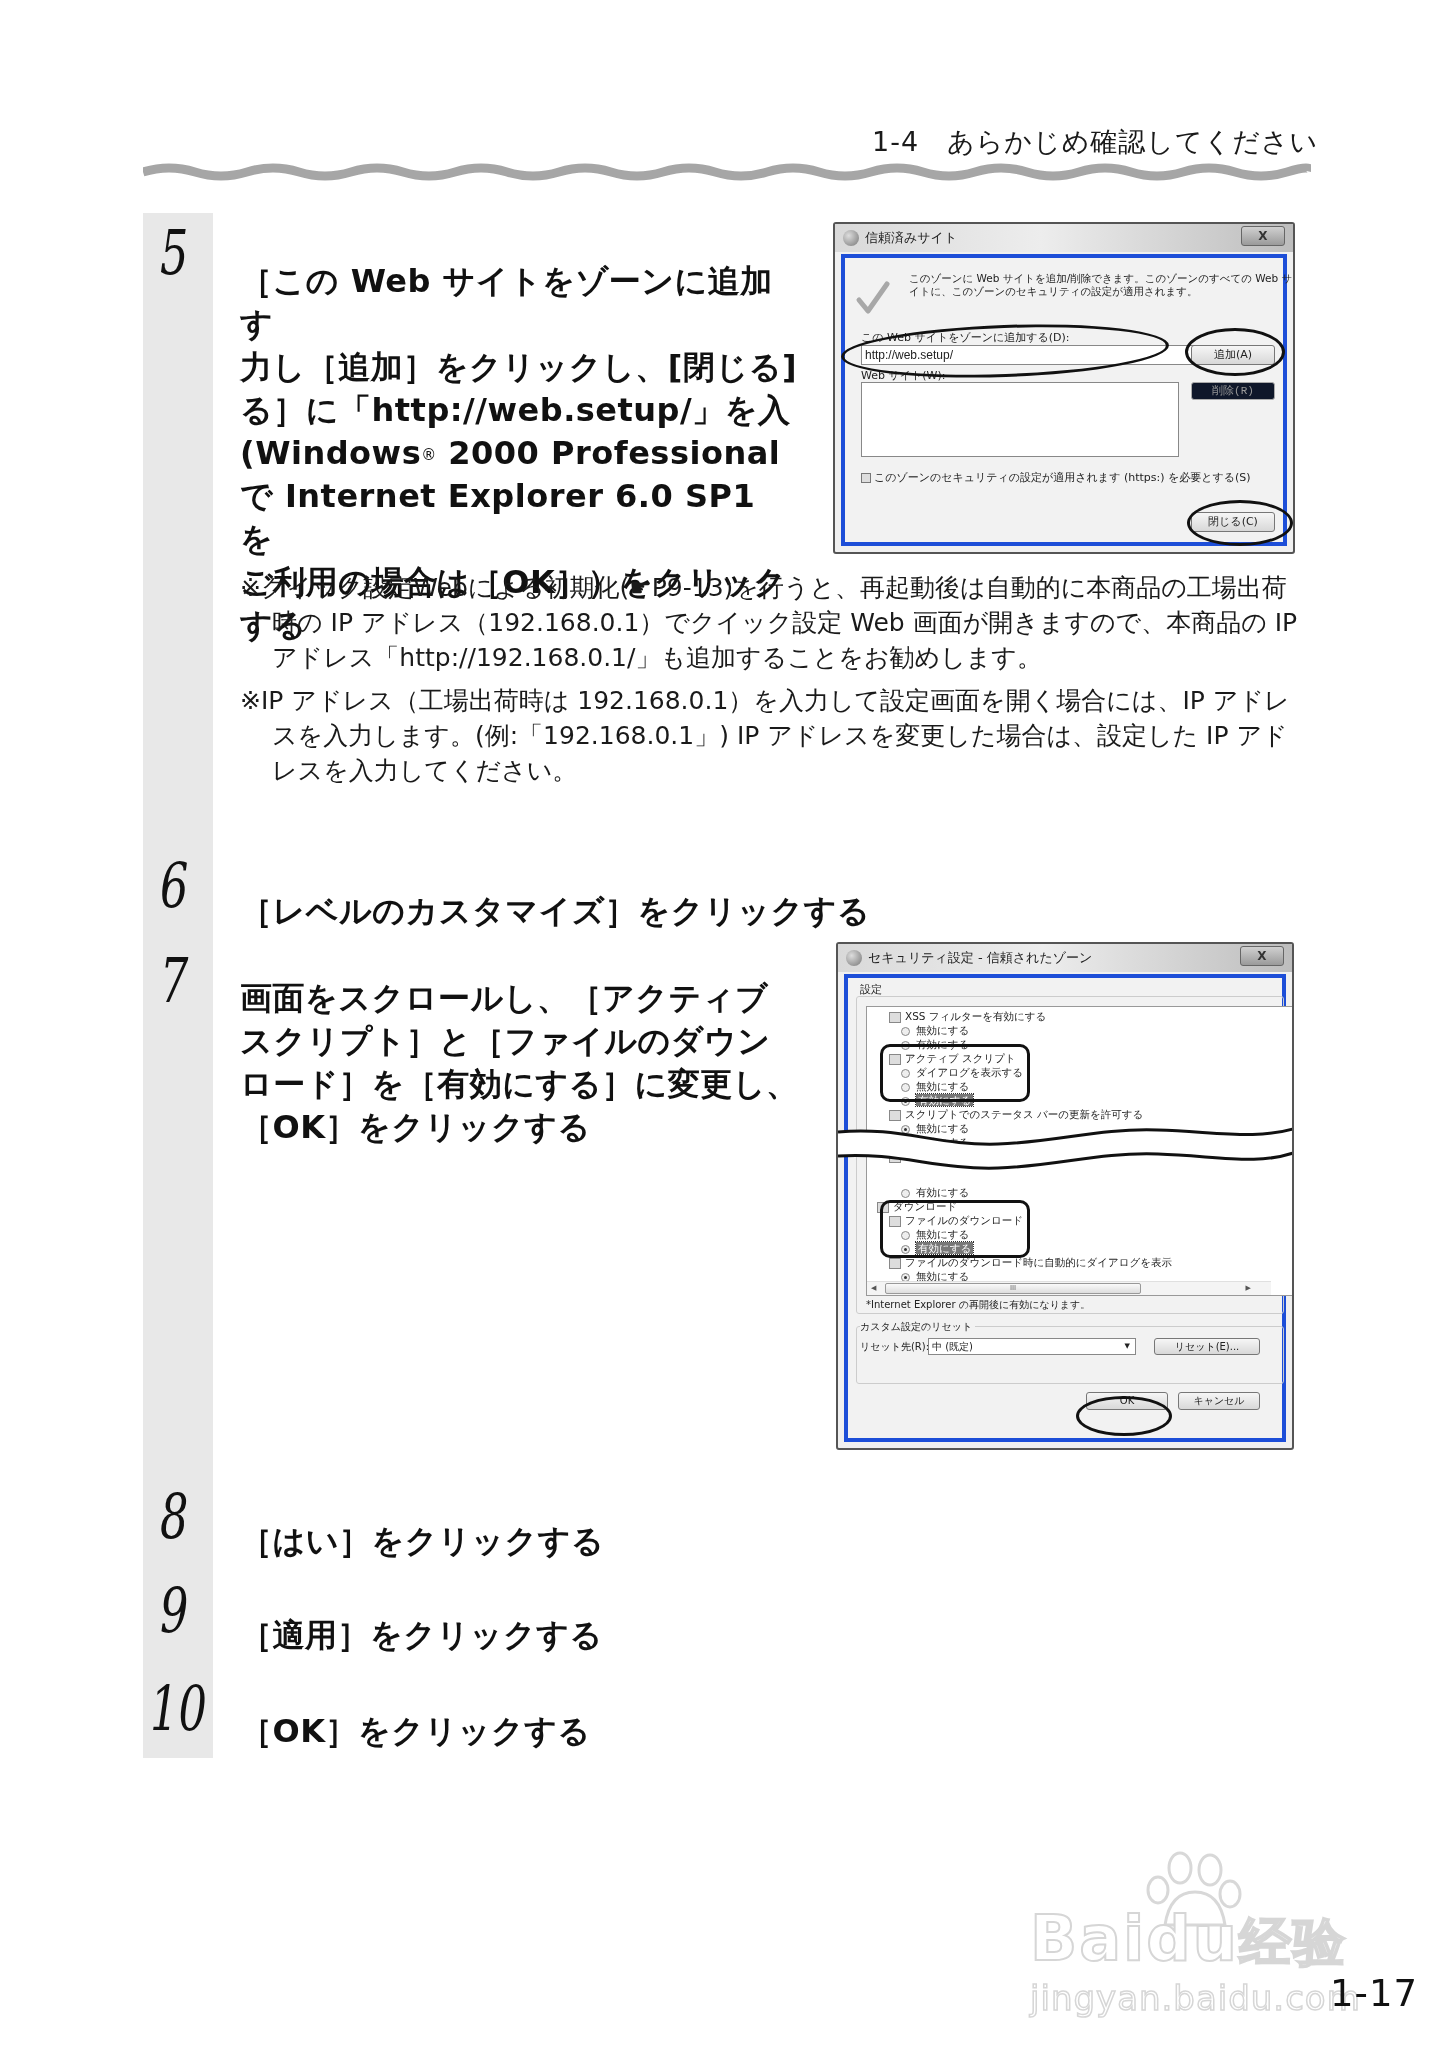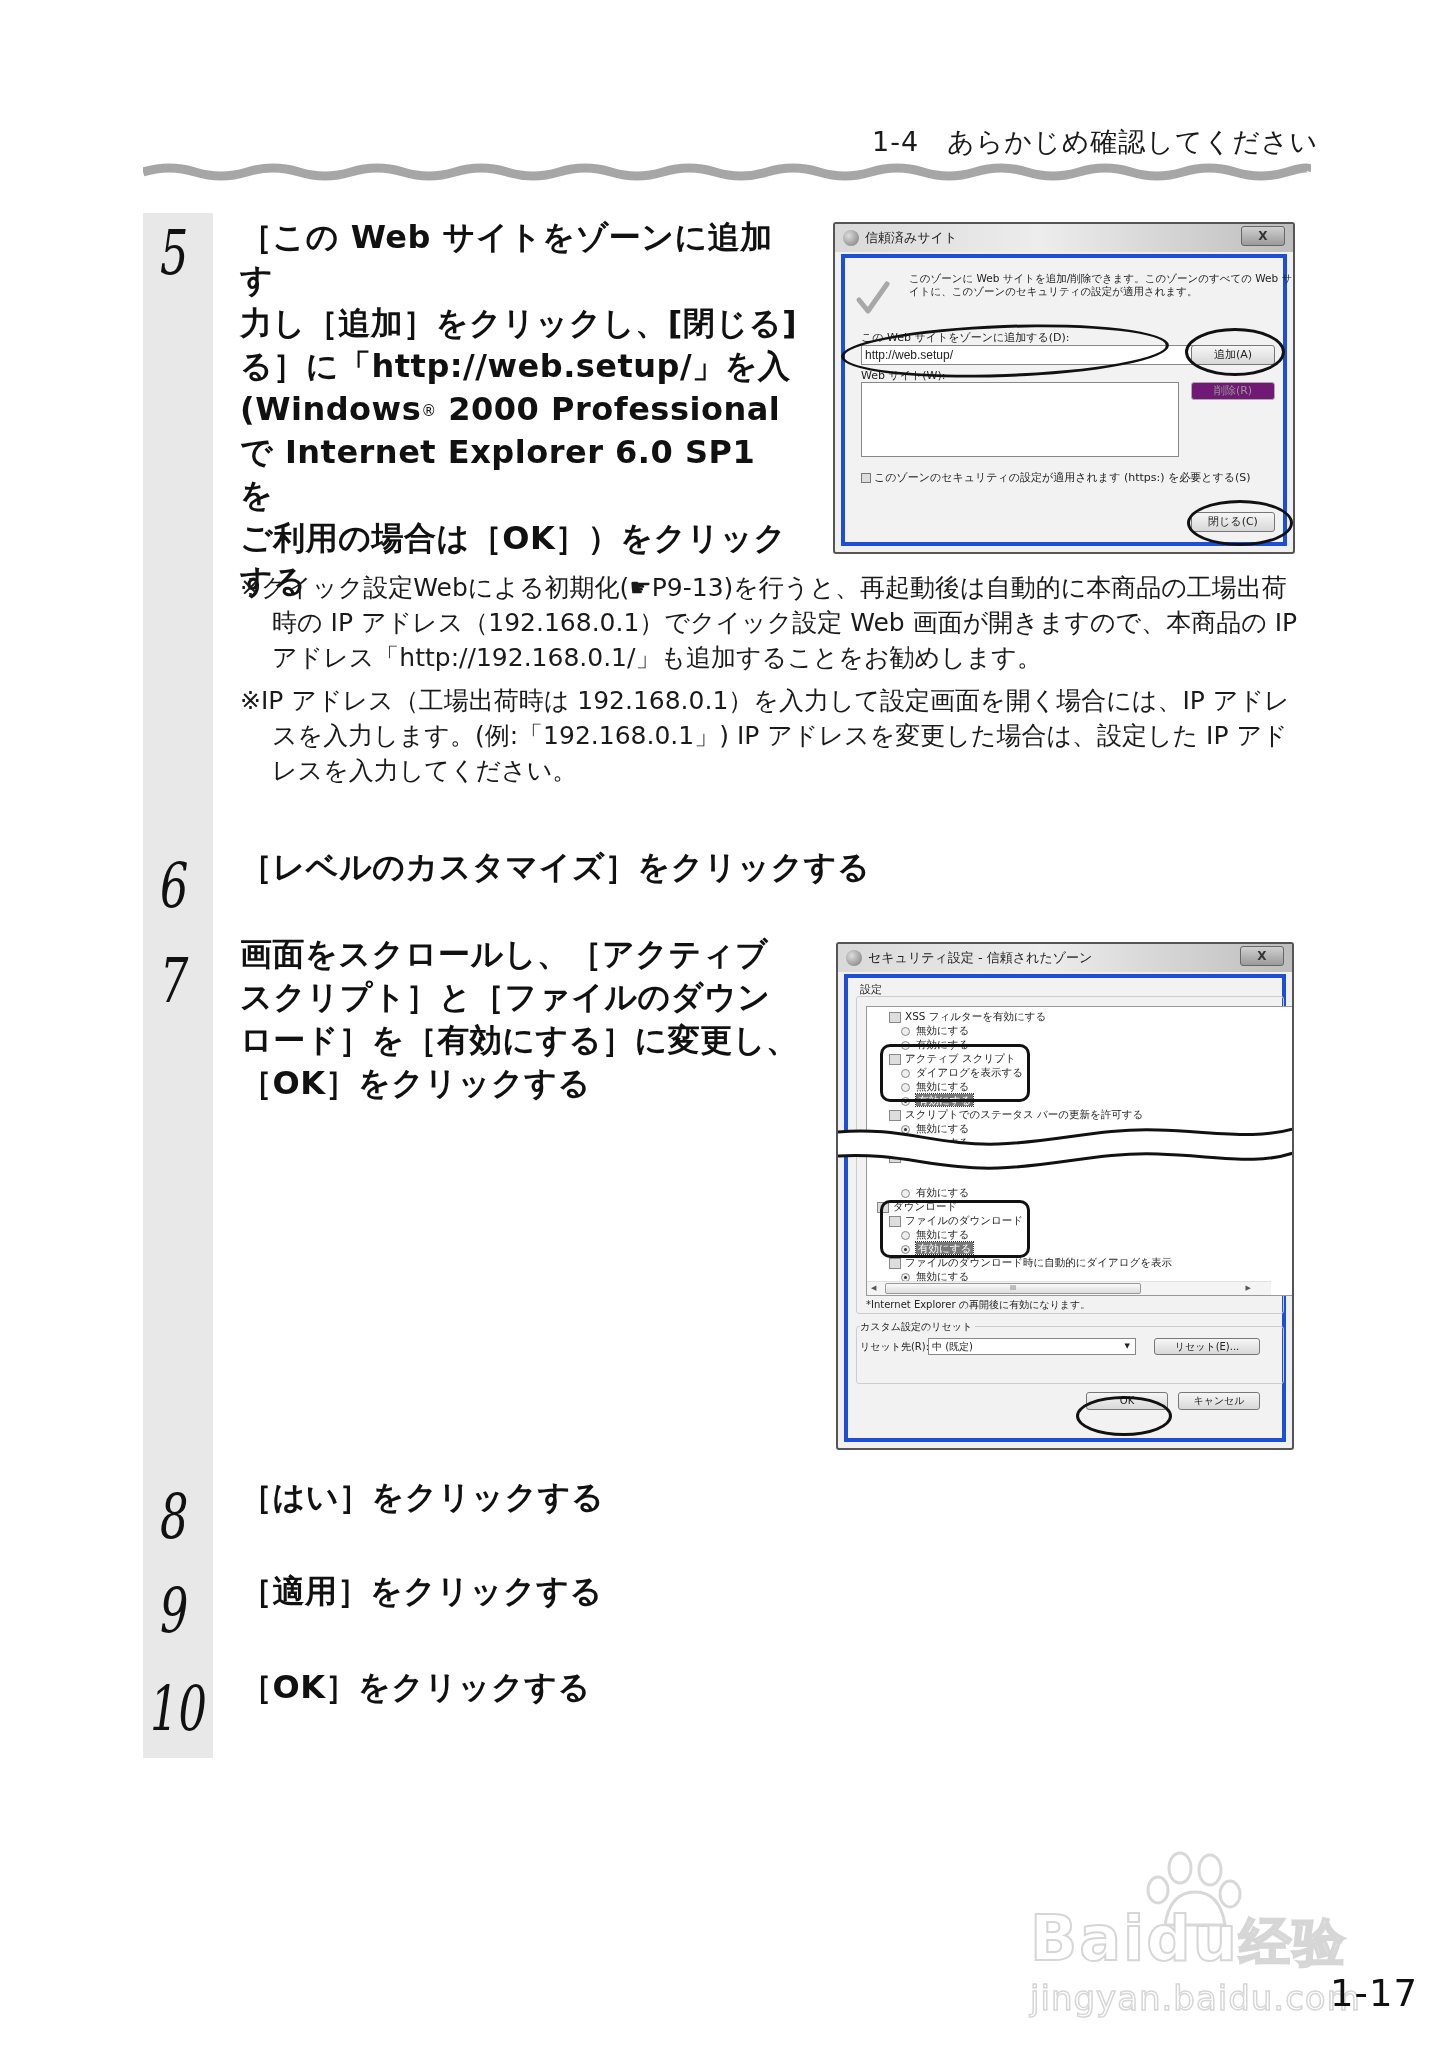--- a/index.html
+++ b/index.html
@@ -6,39 +6,39 @@
   html, body { width: 1451px; height: 2064px; background: #fff; overflow: hidden; }
   body { position: relative; font-family: "DejaVu Sans", "Liberation Sans", sans-serif; color: #111; }
 
   .header-title { position: absolute; left: 872px; top: 124px; font-size: 27px; letter-spacing: 1px; color: #1a1a1a; }
   .wave-rule { position: absolute; left: 143px; top: 163px; width: 1168px; height: 18px; }
 
   .gutter { position: absolute; left: 143px; top: 213px; width: 70px; height: 1545px; background: #e8e8e8; }
 
   .step-num { position: absolute; font-family: "DejaVu Serif", "Liberation Serif", serif; font-style: italic; color: #111;
               font-size: 62px; line-height: 1; transform: scaleX(0.72); transform-origin: left top; }
-  .step-text { position: absolute; font-size: 32px; line-height: 43px; font-weight: bold; color: #111; letter-spacing: 0.5px; }
+  .step-text { position: absolute; font-size: 32px; line-height: 43px; font-weight: bold; color: #111; letter-spacing: 0.5px; margin-top: 44px; }
   .step-text sup { font-size: 15px; vertical-align: top; position: relative; top: 2px; font-weight: normal; }
 
   .notes { position: absolute; left: 240px; font-size: 25px; line-height: 35px; color: #1a1a1a; }
   .note { padding-left: 32px; text-indent: -32px; }
   .note + .note { margin-top: 8px; }
 
   
   .dialog { position: absolute; background: #f0f0f0; border: 2px solid #555; border-radius: 3px; overflow: hidden; }
   .dlg-titlebar { height: 28px; background: linear-gradient(90deg, #d9d9d9 0%, #ededed 45%, #bdbdbd 100%); position: relative;
                   font-size: 13px; line-height: 28px; padding-left: 30px; color: #222; }
   .dlg-titleicon { position: absolute; left: 8px; top: 6px; width: 16px; height: 16px; border-radius: 50%;
                    background: radial-gradient(circle at 35% 35%, #ddd, #777); }
   .dlg-close { position: absolute; right: 8px; top: 2px; width: 44px; height: 20px; border: 1px solid #666; border-radius: 3px;
                background: linear-gradient(#d0d0d0, #9a9a9a); font-size: 12px; text-align: center; line-height: 18px; font-weight: bold; color: #333; }
   .dlg-body { position: absolute; left: 6px; right: 6px; top: 30px; bottom: 6px; background: #f2f2f2; border: 4px solid #1d4ed8; padding-left: 37px; }
   .btn { position: absolute; border: 1px solid #777; border-radius: 3px; background: linear-gradient(#f6f6f6, #d8d8d8);
          font-size: 11px; text-align: center; color: #222; }
-  .btn.disabled { color: #999; border-color: #aaa; background: #701a75; }
+  .btn.disabled { color: #999; border-color: #aaa; background: #0f172a; font-family: Liberation Mono, monospace; }
   .txt { position: absolute; font-size: 11px; color: #222; white-space: nowrap; }
   .field { position: absolute; background: #fff; border: 1px solid #888; font-size: 12px; color: #222; padding-left: 3px; }
   .ellipse { position: absolute; border: 3px solid #111; border-radius: 50%; }
   .rbox { position: absolute; border: 3px solid #111; border-radius: 10px; }
 
   .radio { display: inline-block; width: 9px; height: 9px; border-radius: 50%; border: 1px solid #888; background: #eee;
            vertical-align: middle; margin-right: 6px; position: relative; }
   .radio.on::after { content: ""; position: absolute; left: 2px; top: 2px; width: 3px; height: 3px; border-radius: 50%; background: #333; }
   .row { position: absolute; font-size: 10.5px; color: #222; white-space: nowrap; line-height: 14px; }
   .sel { background: #777; color: #fff; padding: 0 2px; outline: 1px dotted #333; }

